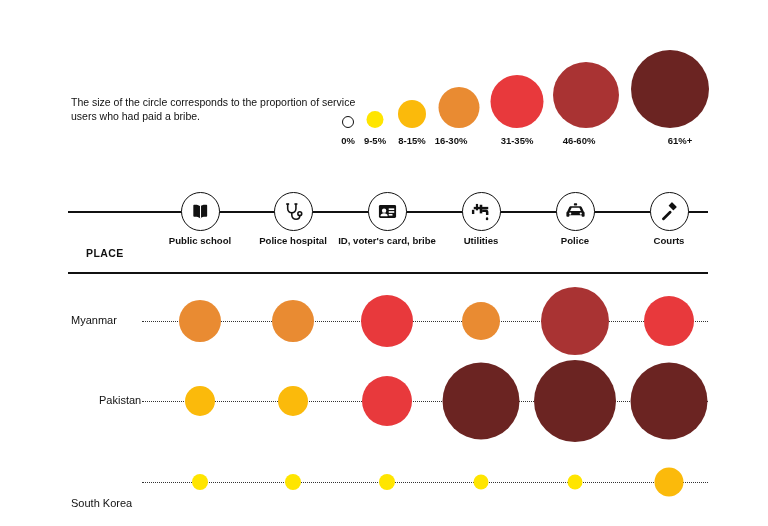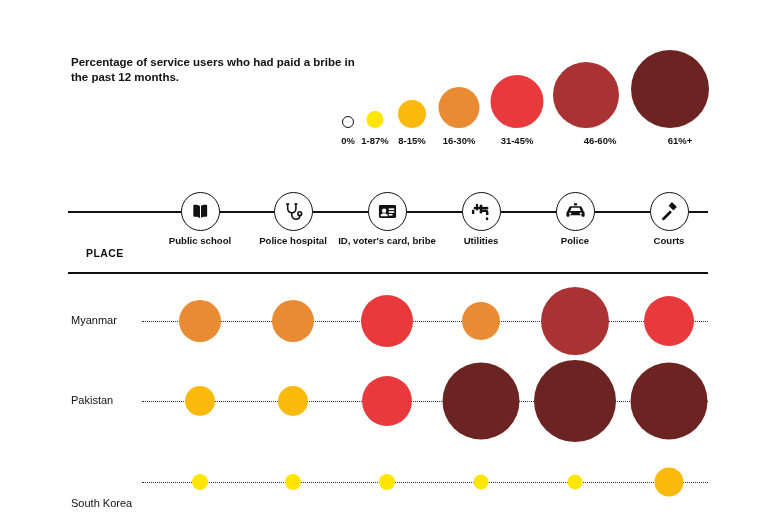--- a/index.html
+++ b/index.html
@@ -68,47 +68,47 @@
     border-top:1.5px dotted #333;
   }
   .cell{position:absolute;transform:translate(-50%,-50%);}
   .cell .bubble{margin:0;}
 </style>
 </head>
 <body>
 
 <div class="canvas">
 
-  <div class="headline">Percentage of service users who had paid a bribe in the past 12 months.</div>
+  <div class="subhead">The size of the circle corresponds to the proportion of service users who had paid a bribe.</div>
 
   <div class="legend" id="legend">
       <div class="legend-bubble-wrap" style="left: 18px;">
         <span class="bubble hollow" style="width: 12px; height: 12px;"></span>
       </div>
       <div class="legend-label" style="left: 18px;">0%</div>
       <div class="legend-bubble-wrap" style="left: 45px;">
         <span class="bubble" style="width: 17px; height: 17px; background: rgb(255, 229, 0);"></span>
       </div>
-      <div class="legend-label" style="left: 45px;">1-87%</div>
+      <div class="legend-label" style="left: 45px;">9-5%</div>
       <div class="legend-bubble-wrap" style="left: 82px;">
         <span class="bubble" style="width: 28px; height: 28px; background: rgb(251, 186, 11);"></span>
       </div>
       <div class="legend-label" style="left: 82px;">8-15%</div>
       <div class="legend-bubble-wrap" style="left: 129px;">
         <span class="bubble" style="width: 41px; height: 41px; background: rgb(233, 139, 50);"></span>
       </div>
-      <div class="legend-label" style="left: 129px;">16-30%</div>
+      <div class="legend-label" style="left: 121px;">16-30%</div>
       <div class="legend-bubble-wrap" style="left: 187px;">
         <span class="bubble" style="width: 53px; height: 53px; background: rgb(232, 57, 60);"></span>
       </div>
-      <div class="legend-label" style="left: 187px;">31-45%</div>
+      <div class="legend-label" style="left: 187px;">31-35%</div>
       <div class="legend-bubble-wrap" style="left: 256px;">
         <span class="bubble" style="width: 66px; height: 66px; background: rgb(169, 51, 51);"></span>
       </div>
-      <div class="legend-label" style="left: 270px;">46-60%</div>
+      <div class="legend-label" style="left: 249px;">46-60%</div>
       <div class="legend-bubble-wrap" style="left: 340px;">
         <span class="bubble" style="width: 78px; height: 78px; background: rgb(107, 36, 34);"></span>
       </div>
       <div class="legend-label" style="left: 340px; padding-left: 20px;">61%+</div>
     </div>
 
   <div class="rule rule-top"></div>
   <div class="rule rule-mid"></div>
 
   <div class="place-head">PLACE</div>
@@ -186,21 +186,21 @@
       </div>
       <div class="cell" title="Myanmar — Utilities: 16-30%" style="left: 481px; top: 321px;">
         <span class="bubble" style="width: 38px; height: 38px; background: rgb(233, 139, 50);"></span>
       </div>
       <div class="cell" title="Myanmar — Police: 46-60%" style="left: 575px; top: 321px;">
         <span class="bubble" style="width: 68px; height: 68px; background: rgb(169, 51, 51);"></span>
       </div>
       <div class="cell" title="Myanmar — Courts: 31-45%" style="left: 669px; top: 321px;">
         <span class="bubble" style="width: 50px; height: 50px; background: rgb(232, 57, 60);"></span>
       </div>
-      <div class="row-label" style="top: 394px;">Pakistan</div>
+      <div class="row-label" style="top: 394px; margin-left: 28px;">Pakistan</div>
       <div class="dotline" style="top: 401px;"></div>
       <div class="cell" title="Pakistan — Public school: 6-15%" style="left: 200px; top: 401px;">
         <span class="bubble" style="width: 30px; height: 30px; background: rgb(251, 186, 11);"></span>
       </div>
       <div class="cell" title="Pakistan — Public hospital: 6-15%" style="left: 293px; top: 401px;">
         <span class="bubble" style="width: 30px; height: 30px; background: rgb(251, 186, 11);"></span>
       </div>
       <div class="cell" title="Pakistan — ID, voter's card, permit: 31-45%" style="left: 387px; top: 401px;">
         <span class="bubble" style="width: 50px; height: 50px; background: rgb(232, 57, 60);"></span>
       </div>

